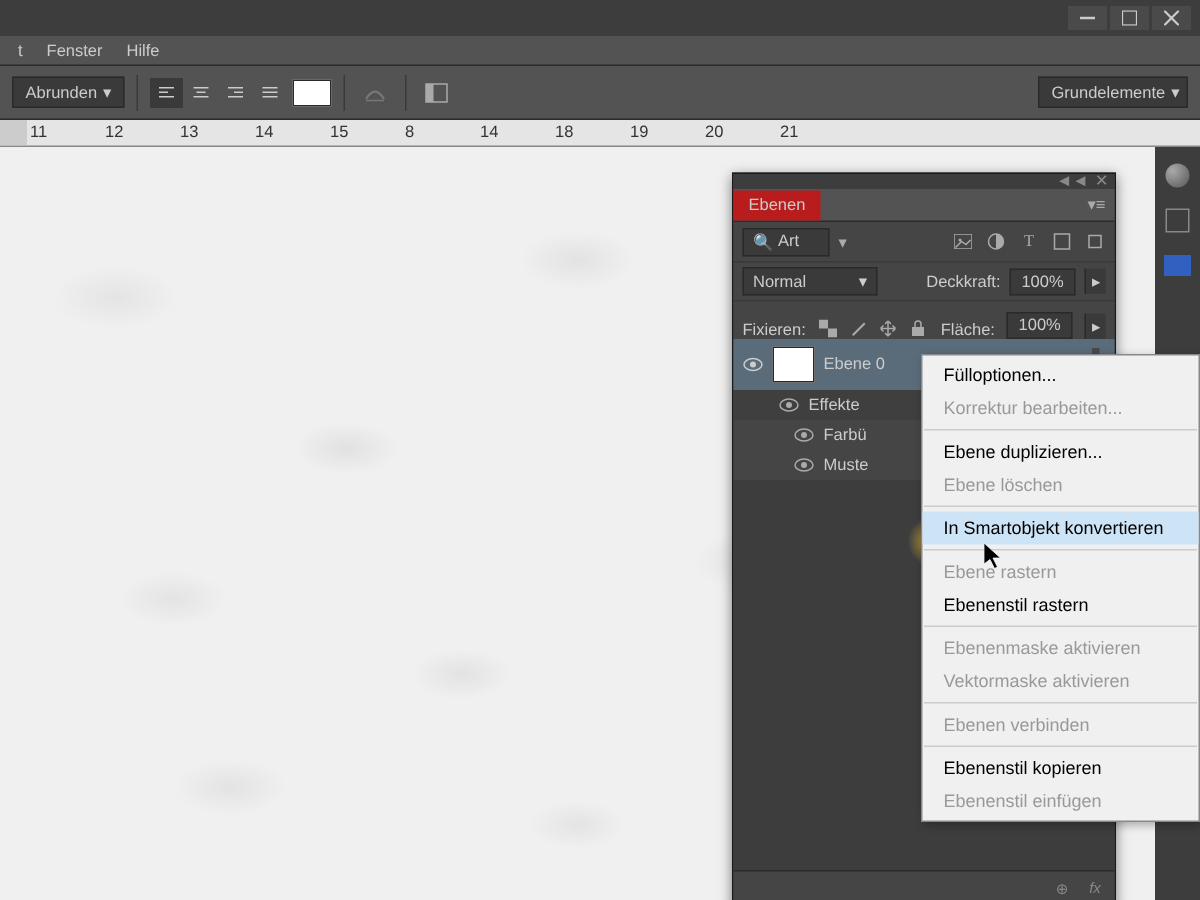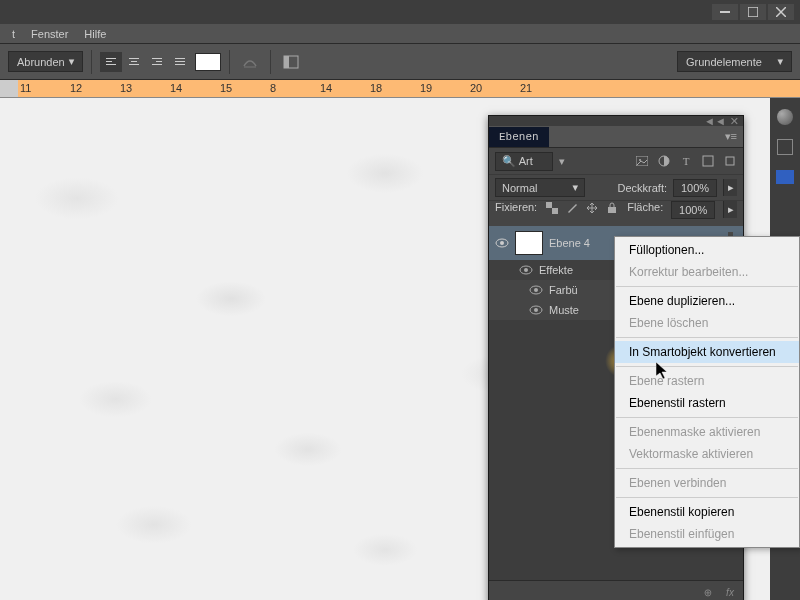--- a/index.html
+++ b/index.html
@@ -17,21 +17,21 @@
     .tool-separator { width: 1px; height: 24px; background: #3a3a3a; margin: 0 4px; }
     .tool-btn { width: 24px; height: 24px; background: #535353; display: flex; align-items: center; justify-content: center; border: 1px solid transparent; }
     .align-group { display: flex; gap: 1px; }
     .align-btn { width: 22px; height: 20px; display: flex; align-items: center; justify-content: center; }
     .align-btn.active { background: #3a3a3a; }
     .align-lines { display: flex; flex-direction: column; gap: 2px; }
     .align-line { height: 1px; background: #ccc; }
     .color-swatch { width: 26px; height: 18px; background: #fff; border: 1px solid #2a2a2a; }
     .toolbar-right { margin-left: auto; }
     
-    .ruler-h { background: #fdba74; height: 18px; border-bottom: 1px solid #888; position: relative; overflow: hidden; }
+    .ruler-h { background: #e5e5e5; height: 18px; border-bottom: 1px solid #888; position: relative; overflow: hidden; }
     .ruler-h::before { content: ""; position: absolute; left: 0; top: 0; width: 18px; height: 100%; background: #ccc; }
     .ruler-nums { position: absolute; left: 20px; top: 2px; color: #333; font-size: 9px; display: flex; }
     .ruler-num { width: 50px; }
     
     .main-area { display: flex; height: calc(600px - 24px - 20px - 36px - 18px); }
     .canvas { flex: 1; background: #f5f5f5; position: relative; overflow: hidden; }
     .leaves-bg { position: absolute; inset: 0; background:
       radial-gradient(ellipse 60px 30px at 10% 20%, rgba(200,200,200,0.3), transparent 70%),
       radial-gradient(ellipse 50px 25px at 30% 40%, rgba(190,190,190,0.3), transparent 70%),
       radial-gradient(ellipse 55px 28px at 50% 15%, rgba(195,195,195,0.3), transparent 70%),
@@ -50,31 +50,31 @@
     .right-dock { width: 30px; background: #3d3d3d; display: flex; flex-direction: column; align-items: center; gap: 8px; padding-top: 8px; }
     .dock-item { width: 22px; height: 22px; display: flex; align-items: center; justify-content: center; }
     .dock-circle { width: 16px; height: 16px; background: radial-gradient(circle at 30% 30%, #aaa, #555); border-radius: 50%; }
     .dock-arrow { width: 16px; height: 16px; border: 1px solid #888; }
     .dock-blue { width: 18px; height: 14px; background: #3060c0; }
     
     .layers-panel { position: absolute; top: 115px; left: 488px; width: 256px; background: #535353; border: 1px solid #1a1a1a; box-shadow: 0 2px 8px rgba(0,0,0,0.5); z-index: 10; }
     .panel-header { background: #3d3d3d; height: 10px; display: flex; justify-content: flex-end; align-items: center; padding: 0 4px; }
     .panel-header-icons { display: flex; gap: 4px; color: #888; font-size: 9px; line-height: 8px; }
     .panel-tabs { background: #535353; height: 22px; display: flex; align-items: center; border-bottom: 1px solid #2a2a2a; }
-    .panel-tab { padding: 4px 10px; color: #ccc; background: #0f172a; font-family: Liberation Mono, monospace; }
+    .panel-tab { padding: 4px 10px; color: #ccc; background: #b91c1c; }
     .panel-toprow { background: #454545; height: 26px; display: flex; align-items: center; padding: 0 6px; gap: 6px; }
     .search-field { background: #3a3a3a; border: 1px solid #2a2a2a; color: #ccc; padding: 2px 6px; width: 58px; display: flex; align-items: center; gap: 3px; }
     .filter-row { margin-left: auto; display: flex; gap: 8px; color: #aaa; }
     .filter-icon { width: 14px; height: 14px; display: flex; align-items: center; justify-content: center; }
     .panel-row { background: #454545; height: 26px; display: flex; align-items: center; padding: 0 6px; gap: 6px; border-top: 1px solid #3a3a3a; color: #ccc; }
     .blend-dropdown { background: #3a3a3a; border: 1px solid #2a2a2a; padding: 2px 6px; width: 90px; display: flex; align-items: center; justify-content: space-between; }
     .value-label { margin-left: auto; }
     .value-box { background: #3a3a3a; border: 1px solid #2a2a2a; padding: 2px 6px; width: 44px; text-align: center; }
     .value-ext { background: #3a3a3a; border-left: 1px solid #2a2a2a; padding: 2px 4px; width: 14px; text-align: center; }
-    .lock-row { background: #454545; height: 26px; display: flex; align-items: flex-start; padding: 0 6px; gap: 8px; border-top: 1px solid #3a3a3a; color: #ccc; }
+    .lock-row { background: #454545; height: 26px; display: flex; align-items: flex-end; padding: 0 6px; gap: 8px; border-top: 1px solid #3a3a3a; color: #ccc; }
     .lock-icons { display: flex; gap: 6px; }
     .lock-icon { width: 14px; height: 14px; display: flex; align-items: center; justify-content: center; color: #aaa; }
     .value-mini { background: #494949; width: 5px; height: 8px; margin-left: auto; margin-right: 4px; }
     
     .layers-list { background: #454545; }
     .layer-row { display: flex; align-items: center; height: 34px; padding: 0 6px; gap: 6px; color: #ccc; }
     .layer-row.selected { background: #5a6b7a; }
     .vis-eye { width: 14px; height: 14px; display: flex; align-items: center; justify-content: center; color: #aaa; }
     .layer-thumb { width: 28px; height: 24px; background: #fff; border: 1px solid #2a2a2a; }
     .sublayer-row { display: flex; align-items: center; height: 20px; padding: 0 6px 0 30px; gap: 6px; color: #ccc; }
@@ -168,21 +168,21 @@
       </svg>
     </div>
   <div class="tool-separator"></div>
   <div class="tool-btn">
       <svg width="16" height="14">
         <rect x="1" y="1" width="14" height="12" fill="none" stroke="#aaa"></rect>
         <rect x="1" y="1" width="5" height="12" fill="#aaa"></rect>
       </svg>
     </div>
   <div class="toolbar-right">
-    <div class="tool-dropdown" style="width:115px">
+    <div class="tool-dropdown" style="width:100px">
       <span>Grundelemente</span>
       <span style="margin-left:auto">▾</span>
     </div>
   </div>
 </div>
 
 <div class="ruler-h">
   <div class="ruler-nums">
     <span class="ruler-num">11</span>
     <span class="ruler-num">12</span>
@@ -301,21 +301,21 @@
   <div class="value-mini" style="position:absolute;top:116px;right:6px"></div>
   <div class="layers-list">
     <div class="layer-row selected">
       <div class="vis-eye">
           <svg width="14" height="10">
             <ellipse cx="7" cy="5" rx="6" ry="4" fill="none" stroke="#ccc"></ellipse>
             <circle cx="7" cy="5" r="2" fill="#ccc"></circle>
           </svg>
         </div>
       <div class="layer-thumb"></div>
-      <span>Ebene 4</span>
+      <span>Ebene 0</span>
     </div>
     <div class="sublayer-row effects">
       <div class="vis-eye">
           <svg width="14" height="10">
             <ellipse cx="7" cy="5" rx="6" ry="4" fill="none" stroke="#aaa"></ellipse>
             <circle cx="7" cy="5" r="2" fill="#aaa"></circle>
           </svg>
         </div>
       <span class="sublayer-label">Effekte</span>
     </div>

